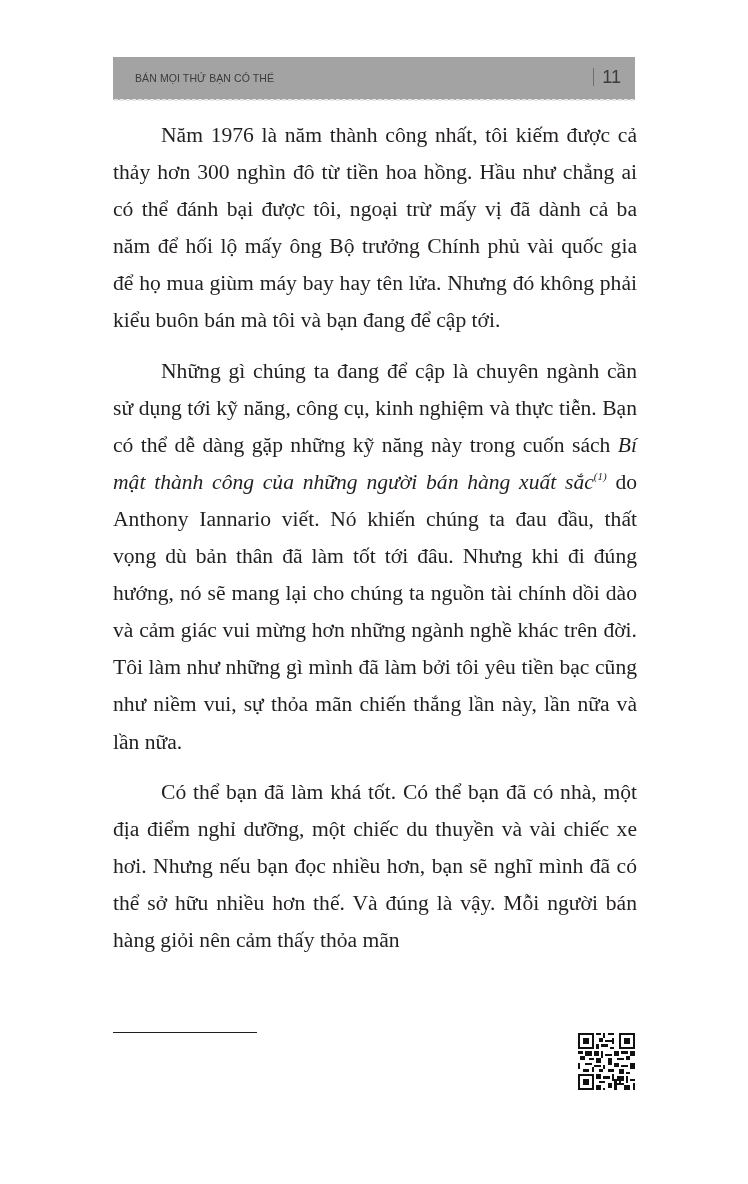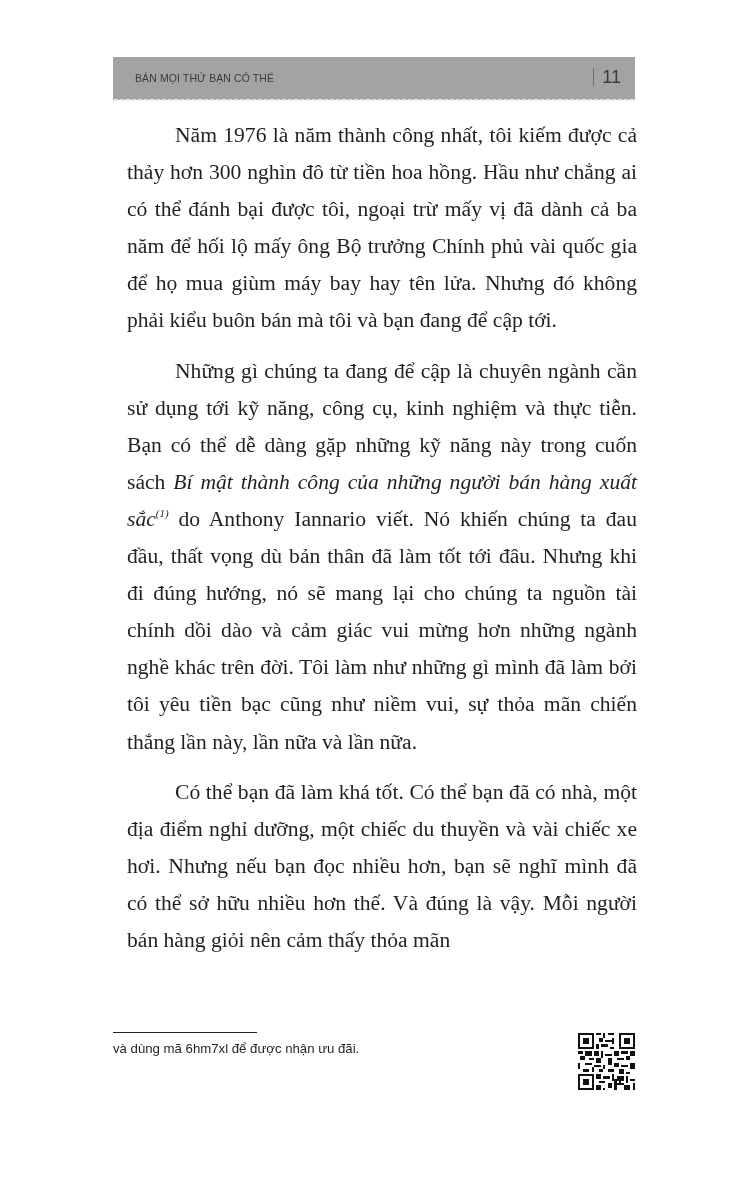--- a/index.html
+++ b/index.html
@@ -67,21 +67,21 @@
     .body-text {
       position: absolute;
       left: 113px;
       top: 117px;
       width: 524px;
       font-size: 21.6px;
       line-height: 37.1px;
       text-align: justify;
     }
     .body-text p {
-      margin: 0 0 13px 14px;
+      margin: 0 0 13px 0;
       text-indent: 48px;
     }
     .body-text p:last-child { margin-bottom: 0; }
     .body-text em { font-style: italic; }
     .body-text sup {
       font-size: 11px;
       font-style: italic;
       vertical-align: 9px;
       line-height: 0;
     }
@@ -123,21 +123,20 @@
 </div>
 
 <div class="body-text">
   <p>Năm 1976 là năm thành công nhất, tôi kiếm được cả thảy hơn 300 nghìn đô từ tiền hoa hồng. Hầu như chẳng ai có thể đánh bại được tôi, ngoại trừ mấy vị đã dành cả ba năm để hối lộ mấy ông Bộ trưởng Chính phủ vài quốc gia để họ mua giùm máy bay hay tên lửa. Nhưng đó không phải kiểu buôn bán mà tôi và bạn đang để cập tới.</p>
   <p><span>Những gì chúng ta đang để cập là chuyên ngành cần sử dụng tới kỹ năng, công cụ, kinh nghiệm và thực tiễn. Bạn có thể dễ dàng gặp những kỹ năng này trong cuốn sách </span><em>Bí mật thành công của những người bán hàng xuất sắc</em><sup>(1)</sup><span> do Anthony Iannario viết. Nó khiến chúng ta đau đầu, thất vọng dù bản thân đã làm tốt tới đâu. Nhưng khi đi đúng hướng, nó sẽ mang lại cho chúng ta nguồn tài chính dồi dào và cảm giác vui mừng hơn những ngành nghề khác trên đời. Tôi làm như những gì mình đã làm bởi tôi yêu tiền bạc cũng như niềm vui, sự thỏa mãn chiến thắng lần này, lần nữa và lần nữa.</span></p>
   <p>Có thể bạn đã làm khá tốt. Có thể bạn đã có nhà, một địa điểm nghỉ dưỡng, một chiếc du thuyền và vài chiếc xe hơi. Nhưng nếu bạn đọc nhiều hơn, bạn sẽ nghĩ mình đã có thể sở hữu nhiều hơn thế. Và đúng là vậy. Mỗi người bán hàng giỏi nên cảm thấy thỏa mãn</p>
 </div>
 
 <div class="footnote-rule"></div>
 <div class="footnote">
-  <div>và dùng mã 6hm7xl để được nhận ưu đãi.</div>
 </div>
 
 <svg class="qr-code" viewBox="0 0 25 25" shape-rendering="crispEdges">
   <rect width="25" height="25" fill="#ffffff"></rect>
   <g fill="#111">
 
     <rect x="0" y="0" width="7" height="7"></rect>
       <rect x="1" y="1" width="5" height="5" fill="#fff"></rect>
       <rect x="2" y="2" width="3" height="3"></rect>
     <rect x="18" y="0" width="7" height="7"></rect>

